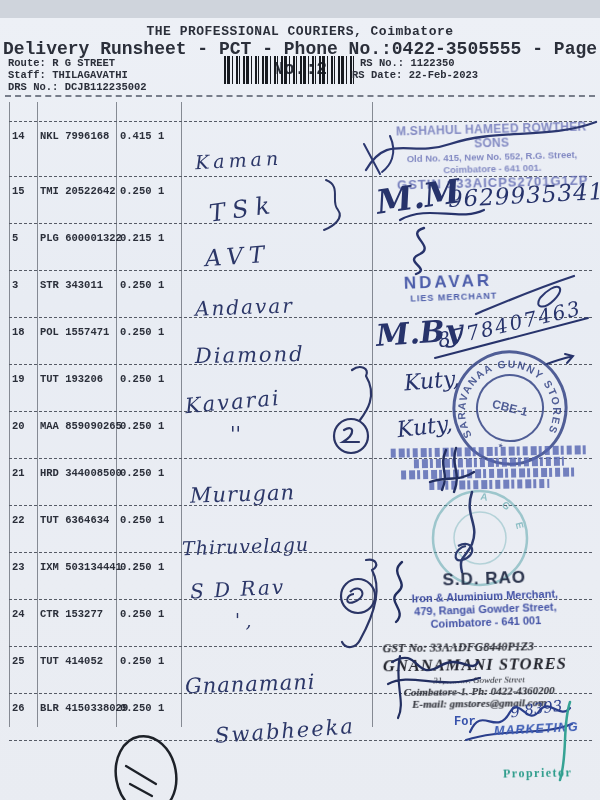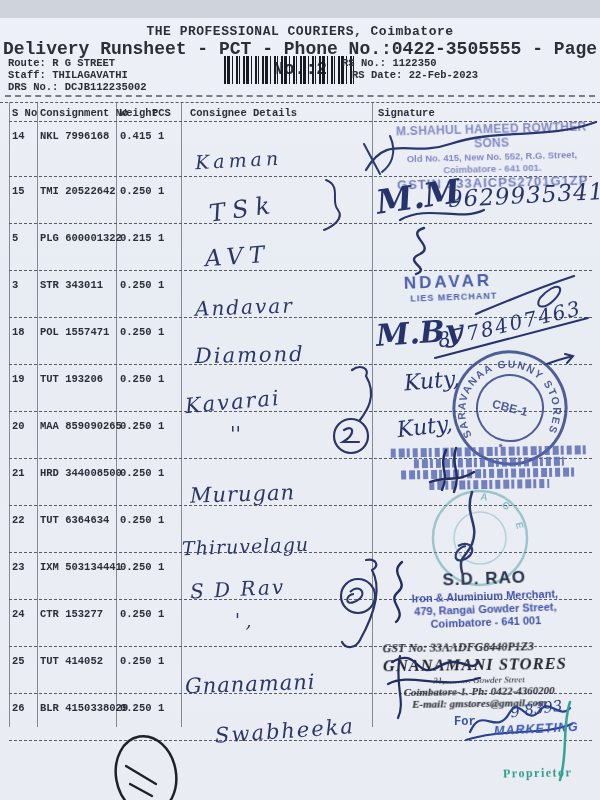--- a/index.html
+++ b/index.html
@@ -5,21 +5,21 @@
   html,body{margin:0;padding:0;background:#cfd4dc;}
   .page{position:relative;width:600px;height:800px;margin:18px auto;overflow:hidden;
     background:linear-gradient(180deg,#edf0f6 0%,#e8ecf3 35%,#eaedf3 70%,#e9ecf2 100%);
     font-family:"Liberation Mono",monospace;color:#2b2f3a;}
   .abs{position:absolute;}
   
   .title{top:6px;left:0;width:100%;text-align:center;font-size:13px;font-weight:700;letter-spacing:.5px;}
   .subtitle{top:21px;left:0;width:100%;text-align:center;font-size:18px;font-weight:700;}
   .meta{font-size:10.5px;font-weight:700;white-space:pre;}
   .m-route{left:8px;top:39px;}.m-staff{left:8px;top:51px;}.m-drs{left:8px;top:63px;}
-  .m-rsno{left:342px;top:39px;}.m-rsdate{left:352px;top:51px;}
+  .m-rsno{left:360px;top:39px;}.m-rsdate{left:352px;top:51px;}
   .barcode{left:224px;top:38px;width:130px;height:28px;
     background:repeating-linear-gradient(90deg,#171a20 0 2px,transparent 2px 3px,#171a20 3px 6px,transparent 6px 8px,#171a20 8px 9px,transparent 9px 12px,#171a20 12px 14px,transparent 14px 15px,#171a20 15px 16px,transparent 16px 19px);}
   .sep-top{left:5px;top:77px;width:590px;border-top:2px dashed #5b6170;opacity:.8;}
   
   .thead{left:0;top:84px;width:600px;height:19px;border-top:1px dashed #565b66;border-bottom:0;}
   .thead span{position:absolute;top:4px;font-size:10.5px;font-weight:700;}
   .h-sno{left:12px;}.h-cons{left:40px;}.h-wt{left:120px;}.h-pcs{left:152px;}.h-cd{left:190px;}.h-sig{left:378px;}
   .vline{position:absolute;top:84px;height:625px;width:1px;background:#5a5f6a;opacity:.7;}
   .rows{position:absolute;left:9px;top:103px;width:583px;border-top:1px dashed #565b66;}
   .trow{position:relative;height:46px;border-bottom:1px dashed #565b66;}
@@ -78,28 +78,20 @@
   <div class="abs title">THE PROFESSIONAL COURIERS, Coimbatore</div>
   <div class="abs subtitle">Delivery Runsheet - PCT - Phone No.:0422-3505555 - Page No.:2</div>
   <div class="abs meta m-route"><span>Route:</span> <span>R G STREET</span></div>
   <div class="abs meta m-staff"><span>Staff:</span> <span>THILAGAVATHI</span></div>
   <div class="abs meta m-drs"><span>DRS No.:</span> <span>DCJB112235002</span></div>
   <div class="abs barcode"></div>
   <div class="abs meta m-rsno"><span>RS No.:</span> <span>1122350</span></div>
   <div class="abs meta m-rsdate"><span>RS Date:</span> <span>22-Feb-2023</span></div>
   <div class="abs sep-top"></div>
 
-  <div class="abs thead">
-    <span class="h-sno">S No</span>
-    <span class="h-cons">Consignment No</span>
-    <span class="h-wt">Weight</span>
-    <span class="h-pcs">PCS</span>
-    <span class="h-cd">Consignee Details</span>
-    <span class="h-sig">Signature</span>
-  </div>
 
   <div class="vline" style="left:9px"></div>
   <div class="vline" style="left:37px"></div>
   <div class="vline" style="left:116px"></div>
   <div class="vline" style="left:181px"></div>
   <div class="vline" style="left:372px"></div>
 
   <div class="rows" id="rows">
     <div class="trow">
       <div class="cell c-sno">14</div>

